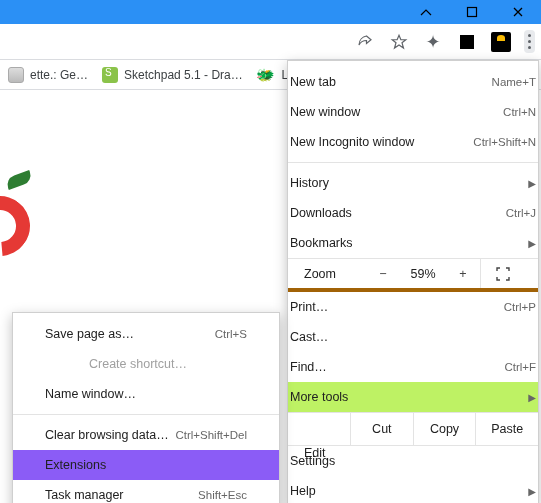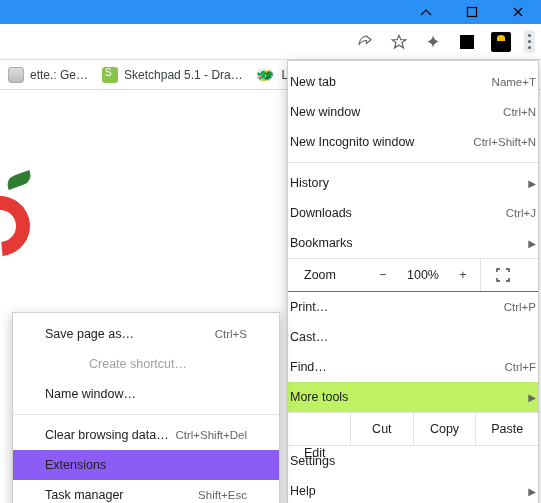--- a/index.html
+++ b/index.html
@@ -30,21 +30,21 @@
 
   
   .mainmenu { position: absolute; top: 60px; right: 2px; width: 252px; background: #fff; border: 1px solid #cfcfcf; box-shadow: 0 4px 12px rgba(0,0,0,0.25); padding-top:6px; }
   .mitem { display: flex; align-items: center; height: 30px; padding: 0 2px; font-size: 12.5px; color: #212121; justify-content: space-between; }
   .mitem.hl { background: #bef264; }
   .mitem .lbl { flex: 1; }
   .mitem .sc { color: #666; font-size: 11.5px; }
   .mitem .arrow { color: #666; font-size: 10px; margin-left: 8px; }
   .sep { height: 1px; background: #e3e3e3; margin: 5px 0; }
 
-  .zoomrow { display: flex; align-items: center; height: 34px; padding: 0 0 0 16px; border-top:1px solid #e3e3e3; border-bottom:1px solid #a16207;}
+  .zoomrow { display: flex; align-items: center; height: 34px; padding: 0 0 0 16px; border-top:1px solid #e3e3e3; border-bottom:4px solid #a16207;}
   .zoomrow .zlbl { width: 62px; }
   .zoomrow .zbtn { width: 34px; text-align: center; color:#444; }
   .zoomrow .zval { width: 46px; text-align: center; }
   .zoomrow .fsbtn { width: 44px; display:flex; justify-content:center; border-left:1px solid #e3e3e3; height:100%; align-items:center;}
 
   .editrow { display:flex; height:34px; border-top:1px solid #e3e3e3; border-bottom:1px solid #e3e3e3; align-items:center;}
   .editrow .elbl { padding-left:16px; width:62px;margin-top:48px;}
   .editrow .ebtn { flex:1; text-align:left; border-left:1px solid #e3e3e3; height:100%; display:flex; align-items:center; justify-content:center;}
 
   
@@ -151,21 +151,21 @@
     <span class="lbl">Downloads</span>
     <span class="sc">Ctrl+J</span>
   </div>
   <div class="mitem">
     <span class="lbl">Bookmarks</span>
     <span class="arrow">▶</span>
   </div>
   <div class="zoomrow">
     <span class="zlbl">Zoom</span>
     <span class="zbtn">−</span>
-    <span class="zval">100%</span>
+    <span class="zval">59%</span>
     <span class="zbtn">+</span>
     <span class="fsbtn">
       <svg width="14" height="14" viewBox="0 0 14 14">
           <path stroke="#444" stroke-width="1.4" fill="none" d="M1 4V1h3 M13 4V1h-3 M1 10v3h3 M13 10v3h-3"></path>
         </svg>
     </span>
   </div>
   <div class="mitem">
     <span class="lbl">Print…</span>
     <span class="sc">Ctrl+P</span>

